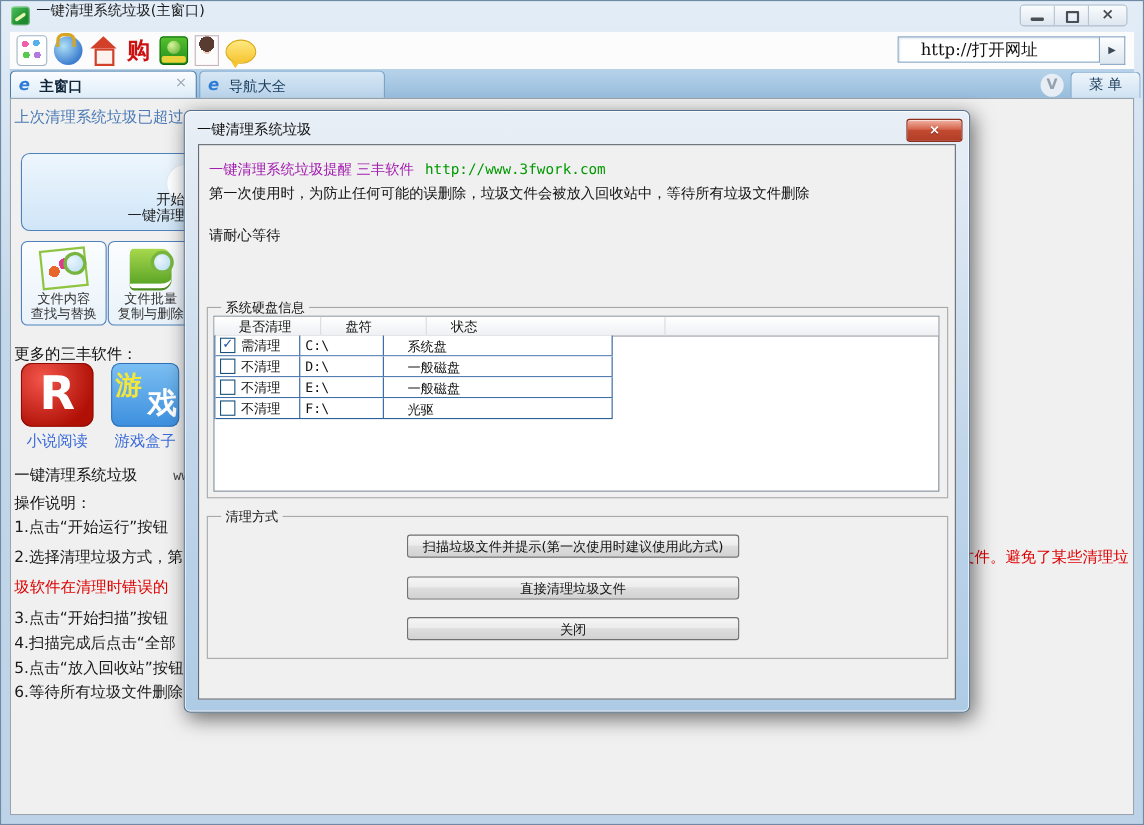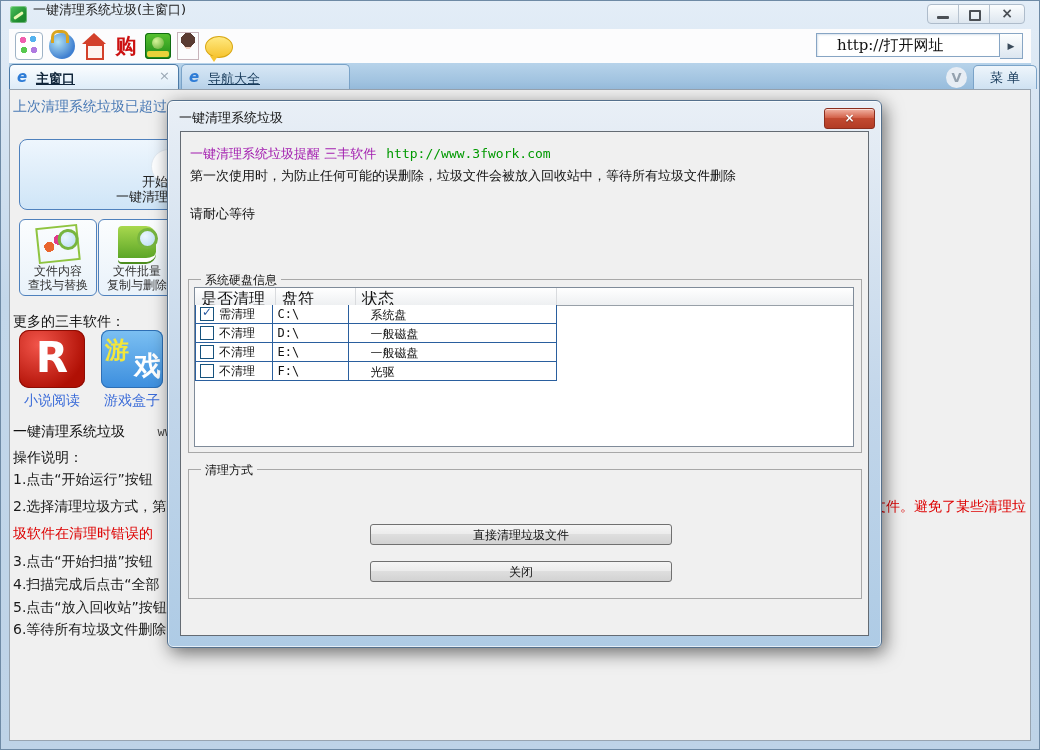--- a/index.html
+++ b/index.html
@@ -48,21 +48,21 @@
   .url-input{width:162px;height:22px;border:1px solid #87a5c4;box-shadow:inset 1px 1px 2px #d8e2ec;
     font-family:"DejaVu Serif",serif;font-size:15px;color:#111;padding:0 0 0 20px;outline:none;background:#fff;}
   .url-go{width:22px;height:24px;border:1px solid #87a5c4;border-left:none;background:linear-gradient(#fdfefe,#dce6f0);
     text-align:center;line-height:24px;font-size:9px;color:#3a4a5a;cursor:pointer;}
   
   .tabbar{position:absolute;top:62px;left:8px;right:8px;height:26px;background:linear-gradient(#b7d3ea,#97bcdc);border-bottom:1px solid #5f88ad;}
   .tab{position:absolute;top:1px;height:24px;border-radius:5px 5px 0 0;cursor:pointer;}
   .tab-active{left:0;width:168px;background:linear-gradient(#fbfdff,#ddecf8);border:1px solid #4c7aa6;border-bottom:none;}
   .tab-inactive{left:172px;width:167px;background:linear-gradient(#d7e7f5,#b9d3ea);border:1px solid #7aa3c8;border-bottom:none;}
   .ie{position:absolute;left:7px;top:3px;font-size:15px;font-weight:bold;font-style:italic;color:#2e7cd6;}
-  .tab-label{position:absolute;left:26px;top:5px;font-size:13px;font-weight:bold;color:#10253a;white-space:nowrap;text-decoration:underline;}
+  .tab-label{position:absolute;left:26px;top:5px;font-size:13px;font-weight:bold;color:#10253a;white-space:nowrap;}
   .tab-inactive .tab-label{font-weight:normal;color:#173a5a;}
   .tab-close{position:absolute;right:8px;top:3px;font-size:13px;color:#9aa7b4;cursor:pointer;}
   .v-circle{position:absolute;left:937px;top:4px;width:21px;height:21px;border-radius:50%;background:#e7edf4;
     color:#94a1ae;font-weight:bold;font-size:13px;text-align:center;line-height:21px;cursor:pointer;}
   .menu-tab{position:absolute;left:964px;top:2px;width:62px;height:23px;border-radius:5px 5px 0 0;
     background:linear-gradient(#eef5fb,#cfe2f2);border:1px solid #7aa3c8;border-bottom:none;
     font-size:13px;color:#173a5a;text-align:center;line-height:23px;cursor:pointer;white-space:nowrap;}
   
   .content{position:absolute;top:88px;left:8px;right:8px;bottom:8px;background:#f0f0f0;border:1px solid #98a4b0;}
   .blue-heading{position:absolute;left:3px;top:8px;font-size:14px;color:#4a7ab5;white-space:nowrap;}
@@ -112,21 +112,21 @@
   .dlg-heading .hblue{color:#a21caf;}
   .dlg-heading .hlink{color:#009900;font-family:"DejaVu Sans Mono",monospace;margin-left:6px;}
   .dlg-body1{position:absolute;left:9px;top:35px;font-size:13px;color:#111;white-space:nowrap;}
   .dlg-body2{position:absolute;left:9px;top:57px;font-size:13px;color:#111;white-space:nowrap;margin-top:16px;}
   .groupbox{position:absolute;border:1px solid #a8a8a8;}
   .group-disks{left:7px;top:147px;width:672px;height:172px;}
   .group-method{left:7px;top:337px;width:672px;height:128px;}
   .group-label{position:absolute;left:12px;top:-8px;background:#f0f0f0;padding:0 4px;font-size:12px;color:#111;white-space:nowrap;}
   .listview{position:absolute;left:5px;top:7px;width:658px;height:158px;background:#fff;border:1px solid #7f8b99;}
   .lv-header{display:flex;height:17px;border-bottom:1px solid #98a0a8;background:linear-gradient(#ffffff,#eef0f2);}
-  .lv-hcell{border-right:1px solid #d9dbde;font-size:16px;color:#111;padding:1px 0 0 6px;box-sizing:border-box;white-space:nowrap;overflow:hidden;}
+  .lv-hcell{border-right:1px solid #d9dbde;font-size:12px;color:#111;padding:1px 0 0 6px;box-sizing:border-box;white-space:nowrap;overflow:hidden;margin-left:16px;}
   .hc1{width:81px;}.hc2{width:80px;}.hc3{width:201px;}.hc4{flex:1;border-right:none;}
   .lv-rows{position:absolute;left:0;top:17px;width:361px;border-left:1px solid #2a5f9e;}
   .lv-row{display:flex;height:18px;border-bottom:1px solid #2a5f9e;background:#fff;}
   .lv-cell{border-right:1px solid #2a5f9e;box-sizing:border-box;font-size:12px;color:#111;padding-top:2px;white-space:nowrap;overflow:hidden;}
   .c1{width:80px;display:flex;align-items:center;padding-top:0;}
   .c2{width:80px;padding-left:5px;font-family:"DejaVu Sans Mono",monospace;}
   .c3{width:200px;padding-left:5px;border-right:1px solid #2a5f9e;margin-left:16px;}
   .chk{width:12px;height:12px;border:1px solid #16527d;background:#fff;margin:0 5px 0 4px;position:relative;flex:0 0 auto;cursor:pointer;}
   .chk .mark{position:absolute;left:1px;top:-3px;font-size:12px;font-weight:bold;color:#2456a0;}
   .dlg-btn{position:absolute;left:181px;width:302px;height:21px;border:1px solid #707070;border-radius:3px;
@@ -300,17 +300,18 @@
             </div>
             <div class="lv-cell c2">F:\</div>
             <div class="lv-cell c3">光驱</div>
           </div>
         </div>
       </div>
     </div>
 
     <div class="groupbox group-method">
       <span class="group-label">清理方式</span>
+      <div class="dlg-btn btn1">扫描垃圾文件并提示(第一次使用时建议使用此方式)</div>
       <div class="dlg-btn btn2">直接清理垃圾文件</div>
       <div class="dlg-btn btn3">关闭</div>
     </div>
   </div>
 </div>
 
 </body></html>

